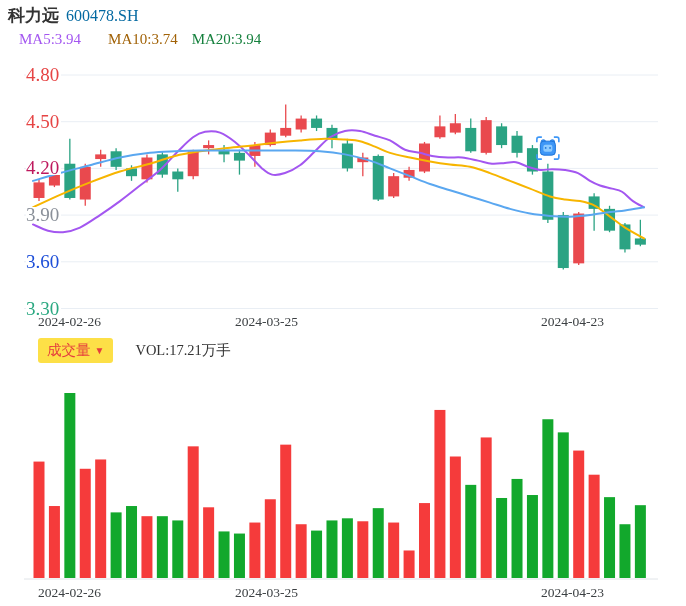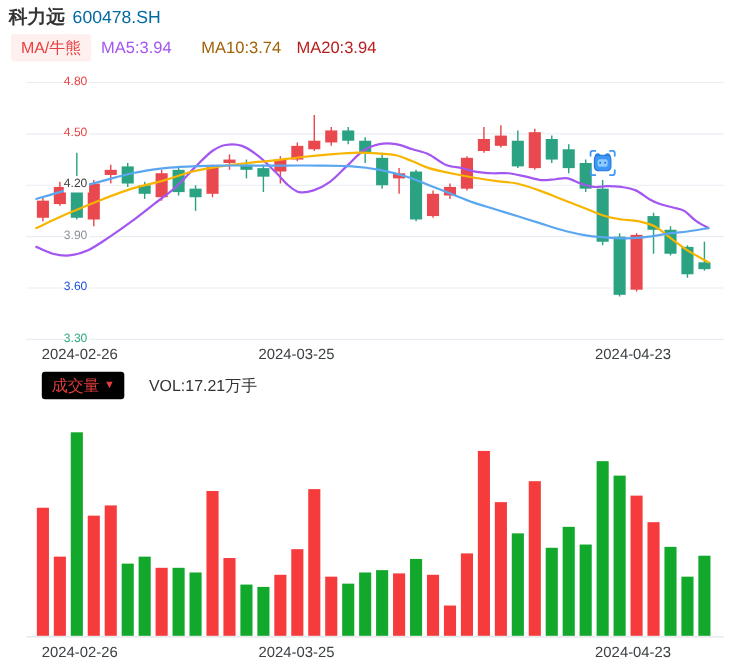--- a/index.html
+++ b/index.html
@@ -1,56 +1,53 @@
 <!DOCTYPE html>
 <html><head>
 <meta charset="utf-8">
 <style>
   * { margin:0; padding:0; box-sizing:border-box; }
   body { background:#fff; }
   .screen {
     position:relative; width:686px; height:606px; background:#ffffff;
-    font-family:Liberation Sans, sans-serif; overflow:hidden;
+    font-family:Liberation Serif, serif; overflow:hidden;
   }
   .title-row { position:absolute; left:8px; top:4px; display:flex; align-items:baseline; gap:7px; }
   .stock-name { font-size:17px; font-weight:bold; }
   .stock-code { font-size:16px; }
   .legend-row { position:absolute; left:10px; top:31px; display:flex; align-items:center; }
   .badge {
     display:inline-flex; align-items:center; gap:4px;
     border-radius:3px; padding:3px 9px; font-size:14.5px; cursor:pointer;
   }
   .ma-label { font-size:15px; }
   .ma5-label { margin-left:9px; }
   .ma10-label { margin-left:27px; }
   .ma20-label { margin-left:14px; }
   .chart-svg { position:absolute; left:0; top:0; }
-  .y-label { position:absolute; left:26px; font-size:11px; line-height:15px; background:#ffffff; padding:0 2px 0 0;margin-left:32px; }
+  .y-label { position:absolute; left:26px; font-size:19px; line-height:15px; background:#ffffff; padding:0 2px 0 0; }
   .date-label { position:absolute; font-size:13.5px; color:#3c4043; }
   .vol-header { position:absolute; left:38px; top:338px; display:flex; align-items:center; }
   .vol-caret { font-size:10px; line-height:10px; }
   .vol-value { margin-left:22px; font-size:14.5px; }
 </style>
 </head>
 <body>
 
 <div class="screen">
 
   <div class="title-row">
     <span class="stock-name" style="color: rgb(51, 51, 51);">科力远</span>
     <span class="stock-code" style="color: #0369a1;">600478.SH</span>
   </div>
 
   <div class="legend-row">
-    <span class="badge" style="background: rgb(253, 240, 238); color: rgb(229, 62, 62);">
-      <span>MA/牛熊</span>
-    </span>
     <span class="ma-label ma5-label" style="color: rgb(163, 86, 240);">MA5:3.94</span>
     <span class="ma-label ma10-label" style="color: #a16207;">MA10:3.74</span>
-    <span class="ma-label ma20-label" style="color: #b91c1c;">MA20:3.94</span>
+    <span class="ma-label ma20-label" style="color: #15803d;">MA20:3.94</span>
   </div>
 
   <svg id="chart-svg" class="chart-svg" width="686" height="606" viewBox="0 0 686 606">
       <line x1="24" y1="75" x2="658" y2="75" stroke="#e9eef4" stroke-width="1"></line>
       <line x1="24" y1="121.70099999999996" x2="658" y2="121.70099999999996" stroke="#e9eef4" stroke-width="1"></line>
       <line x1="24" y1="168.40199999999993" x2="658" y2="168.40199999999993" stroke="#e9eef4" stroke-width="1"></line>
       <line x1="24" y1="215.10299999999998" x2="658" y2="215.10299999999998" stroke="#e9eef4" stroke-width="1"></line>
       <line x1="24" y1="261.804" x2="658" y2="261.804" stroke="#e9eef4" stroke-width="1"></line>
       <line x1="24" y1="308.505" x2="658" y2="308.505" stroke="#e9eef4" stroke-width="1"></line>
       <line x1="24" y1="579" x2="658" y2="579" stroke="#e0e4e8" stroke-width="1"></line>
@@ -187,33 +184,33 @@
         <rect x="540.36" y="141.16489999999996" width="15" height="14" rx="3.5" fill="#3e97f7" stroke="#1d74d8" stroke-width="1"></rect>
         <rect x="543.36" y="144.66489999999996" width="9" height="7" rx="2" fill="#8ecbff"></rect>
         <circle cx="545.66" cy="147.96489999999997" r="0.9" fill="#1d74d8"></circle>
         <circle cx="550.0600000000001" cy="147.96489999999997" r="0.9" fill="#1d74d8"></circle>
       </g>
     </svg>
 
   <div id="labels-layer">
       <span class="y-label" style="top: 67px; color: rgb(230, 68, 68);">4.80</span>
       <span class="y-label" style="top: 113.701px; color: rgb(230, 68, 68);">4.50</span>
-      <span class="y-label" style="top: 160.402px; color: #404040;">4.20</span>
+      <span class="y-label" style="top: 160.402px; color: #be185d;">4.20</span>
       <span class="y-label" style="top: 207.103px; color: rgb(138, 144, 153);">3.90</span>
       <span class="y-label" style="top: 253.804px; color: #1d4ed8;">3.60</span>
       <span class="y-label" style="top: 300.505px; color: rgb(42, 168, 129);">3.30</span>
       <span class="date-label" style="left: 38px; top: 314px;">2024-02-26</span>
       <span class="date-label" style="left: 235px; top: 314px;">2024-03-25</span>
       <span class="date-label" style="left: 541px; top: 314px;">2024-04-23</span>
       <span class="date-label" style="left: 38px; top: 585px;">2024-02-26</span>
       <span class="date-label" style="left: 235px; top: 585px;">2024-03-25</span>
       <span class="date-label" style="left: 541px; top: 585px;">2024-04-23</span>
     </div>
 
   <div class="vol-header">
-    <span class="badge" style="background: #000000; color: rgb(229, 62, 62);">
+    <span class="badge" style="background: #fde047; color: rgb(229, 62, 62);">
       <span>成交量</span>
       <span class="vol-caret">▼</span>
     </span>
     <span class="vol-value" style="color: rgb(51, 51, 51);">VOL:17.21万手</span>
   </div>
 
 </div>
 
 </body></html>

